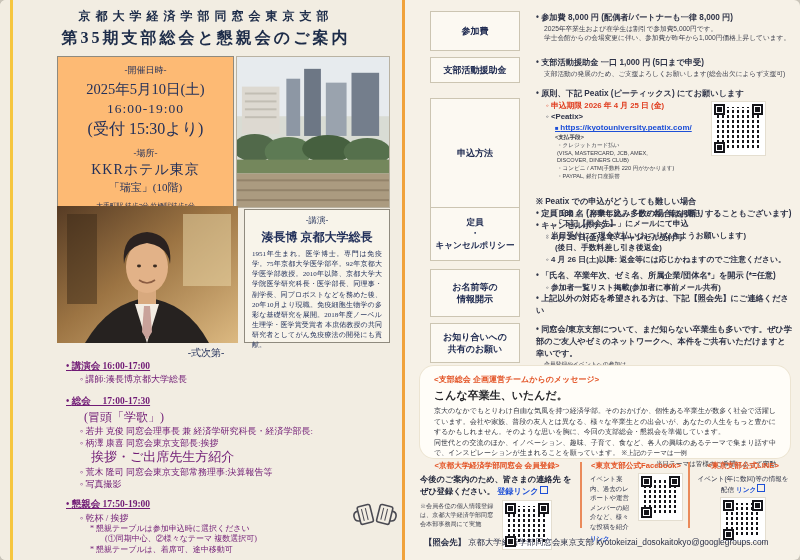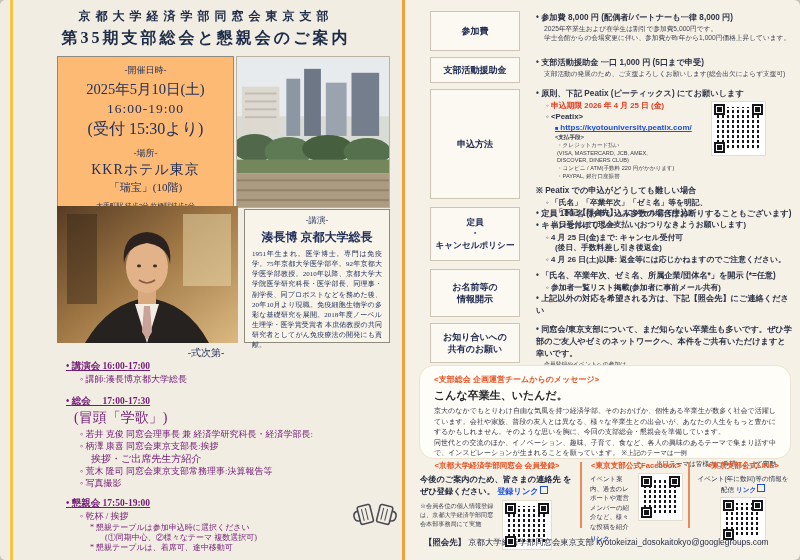--- a/index.html
+++ b/index.html
@@ -35,50 +35,50 @@
   .lb-label{font-size:8.5px;text-align:center;}
   .lb-speaker{font-size:12px;font-weight:bold;text-align:center;margin:2px 0 3px;}
   .lb-bio{font-size:7px;line-height:1.45;text-align:justify;}
 
   .agenda-label{position:absolute;left:20px;top:346px;width:372px;text-align:center;font-size:10px;color:#22305a;}
   .agenda{position:absolute;left:66px;top:360px;width:326px;color:#701a75;}
   .ag-title{font-size:9.5px;font-weight:bold;text-decoration:underline;line-height:1.4;}
   .ag-title::before{content:"• ";}
   .ag-sub{font-size:9px;margin-left:14px;line-height:1.35;}
   .ag-sub::before{content:"◦ ";}
-  .ag-plain{font-size:14px;margin-left:8px;line-height:1.35;}
-  .ag-cont{font-size:10px;margin-left:25px;line-height:1.3;}
+  .ag-plain{font-size:12px;margin-left:18px;line-height:1.35;}
+  .ag-cont{font-size:13px;margin-left:25px;line-height:1.3;}
   .ag-note{font-size:8px;margin-left:24px;line-height:1.3;}
   .ag-note::before{content:"* ";}
   .ag-note2{font-size:8px;margin-left:39px;line-height:1.3;}
   .ag-gap1{margin-top:10px;}
   .ag-gap2{margin-top:8px;}
 
   .beer-icon{position:absolute;left:353px;top:497px;width:44px;height:32px;}
 
   
   .rlabel{position:absolute;left:430px;width:90px;box-sizing:border-box;border:1px solid #ccc5b2;background:#fcf9f2;color:#202c52;font-weight:bold;font-size:9px;display:flex;flex-direction:column;align-items:center;justify-content:center;text-align:center;line-height:1.35;}
   .rl-fee{top:11px;height:40px;}
   .rl-support{top:57px;height:26px;}
-  .rl-apply{top:89px;height:110px;}
+  .rl-apply{top:98px;height:110px;}
   .rl-capacity{top:207px;height:54px;font-size:8.6px;}
   .rl-disclosure{top:269px;height:48px;}
   .rl-share{top:323px;height:40px;}
 
   .rcontent{position:absolute;left:536px;width:256px;color:#2e3347;}
   .rc-fee{top:12px;}
   .rc-support{top:57px;}
   .rc-apply{top:88px;}
   .rc-capacity{top:208px;}
   .rc-disclosure{top:270px;}
   .rc-share{top:324px;}
 
   .r-b{font-size:8.2px;font-weight:bold;line-height:1.45;}
   .r-b::before{content:"• ";}
-  .r-x{font-size:8.2px;font-weight:bold;line-height:1.45;margin-top:5px;}
+  .r-x{font-size:8.2px;font-weight:bold;line-height:1.45;margin-top:16px;}
   .r-s{font-size:6.7px;line-height:1.42;margin-left:8px;color:#3c3f4c;}
   .r-sub{font-size:7.8px;font-weight:bold;margin-left:10px;line-height:1.45;}
   .r-sub::before{content:"◦ ";}
   .r-sub2{font-size:7.8px;font-weight:bold;margin-left:19px;line-height:1.4;}
   .r-red{color:#e03c1e;}
   .r-url{font-size:8px;font-weight:bold;margin-left:19px;line-height:1.5;color:#1d4fd7;text-decoration:underline;cursor:pointer;}
   .r-url::before{content:"■ ";font-size:6px;color:#1d4fd7;}
   .r-paytitle{font-size:5.6px;margin-left:19px;line-height:1.4;color:#3a3d48;font-weight:bold;}
   .r-pay{font-size:5.6px;margin-left:21px;line-height:1.35;color:#3a3d48;}
 

